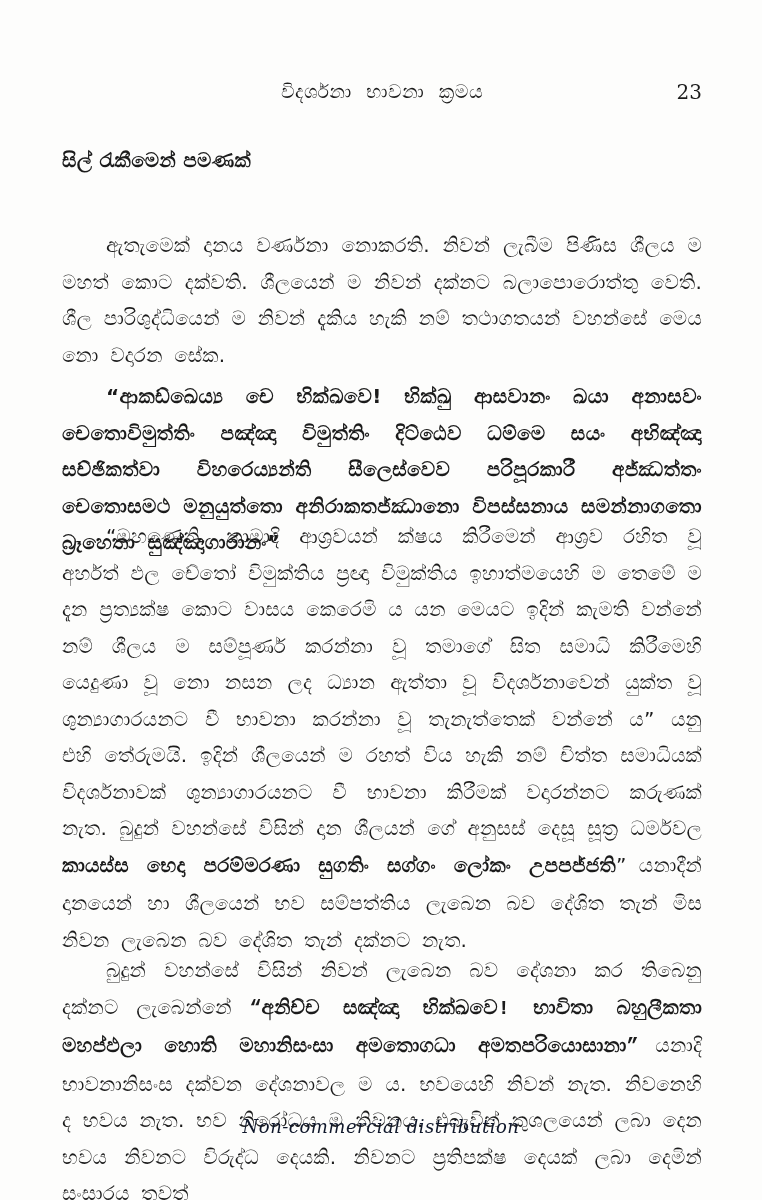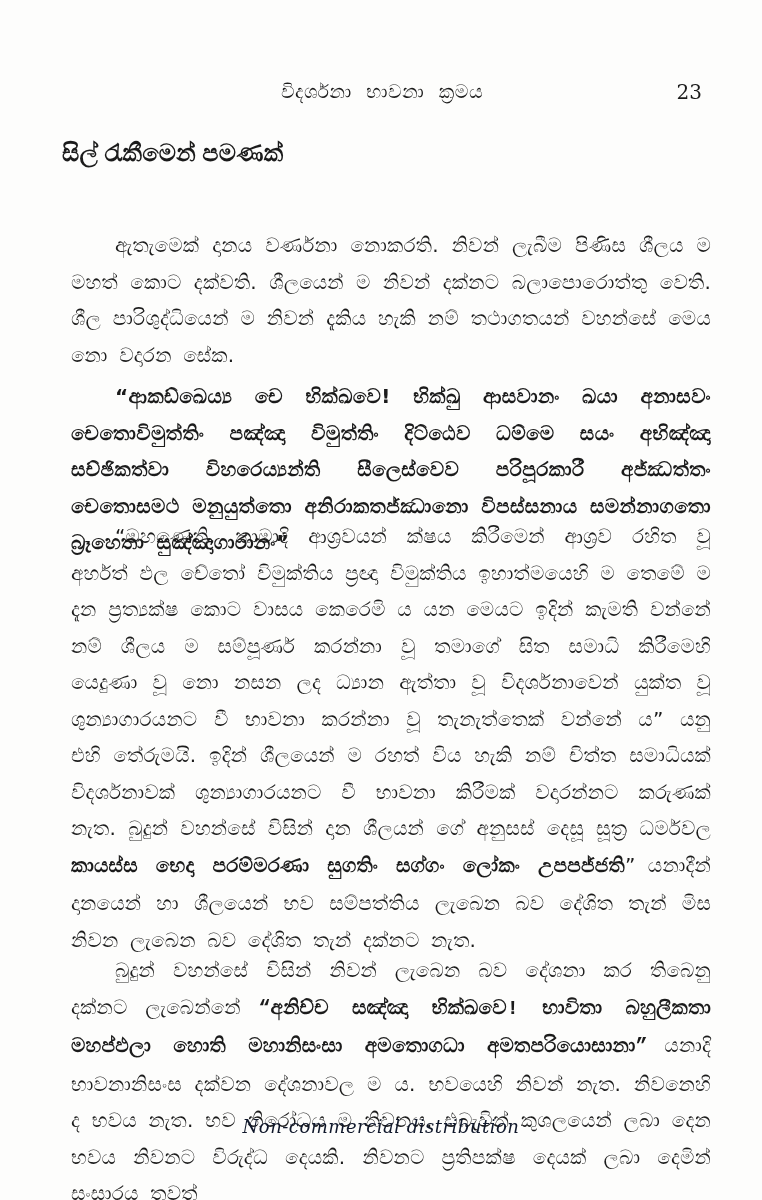--- a/index.html
+++ b/index.html
@@ -35,34 +35,32 @@
     letter-spacing: 0.5px;
   }
   .running-header .page-number {
     position: absolute;
     right: 0;
     top: 0;
     font-family: "DejaVu Serif", serif;
     font-size: 20px;
   }
   .section-heading {
-    top: 137px;
-    font-size: 24px;
+    top: 144px;
+    font-size: 20px;
     font-weight: bold;
     line-height: 33px;
     letter-spacing: 0.3px;
-    font-family: Liberation Serif, serif;
   }
   .body-para {
     text-align: justify;
     font-size: 20px;
     line-height: 36.5px;
     word-spacing: 5px;
     letter-spacing: 0.2px;
-    margin-left: 9px;
   }
   .body-para .indent {
     display: inline-block;
     width: 44px;
   }
   .p1 { top: 207px; }
   .p2 { top: 358px; font-weight: bold; letter-spacing: 0.4px; }
   .p3 { top: 498px; }
   .p4 { top: 932px; }
   .bold-inline { font-weight: bold; font-family: Liberation Mono, monospace; }

